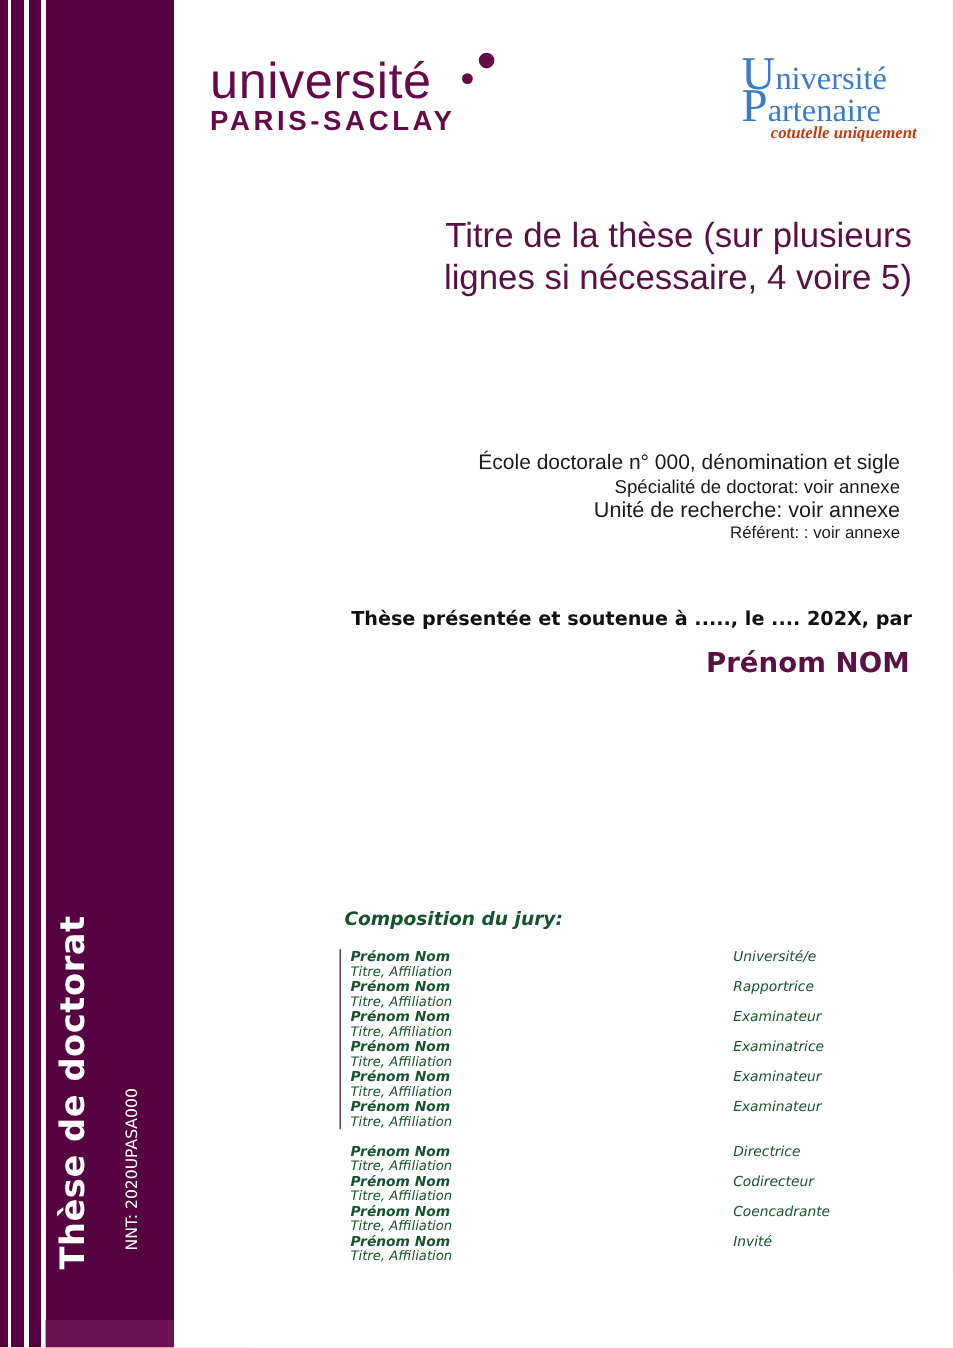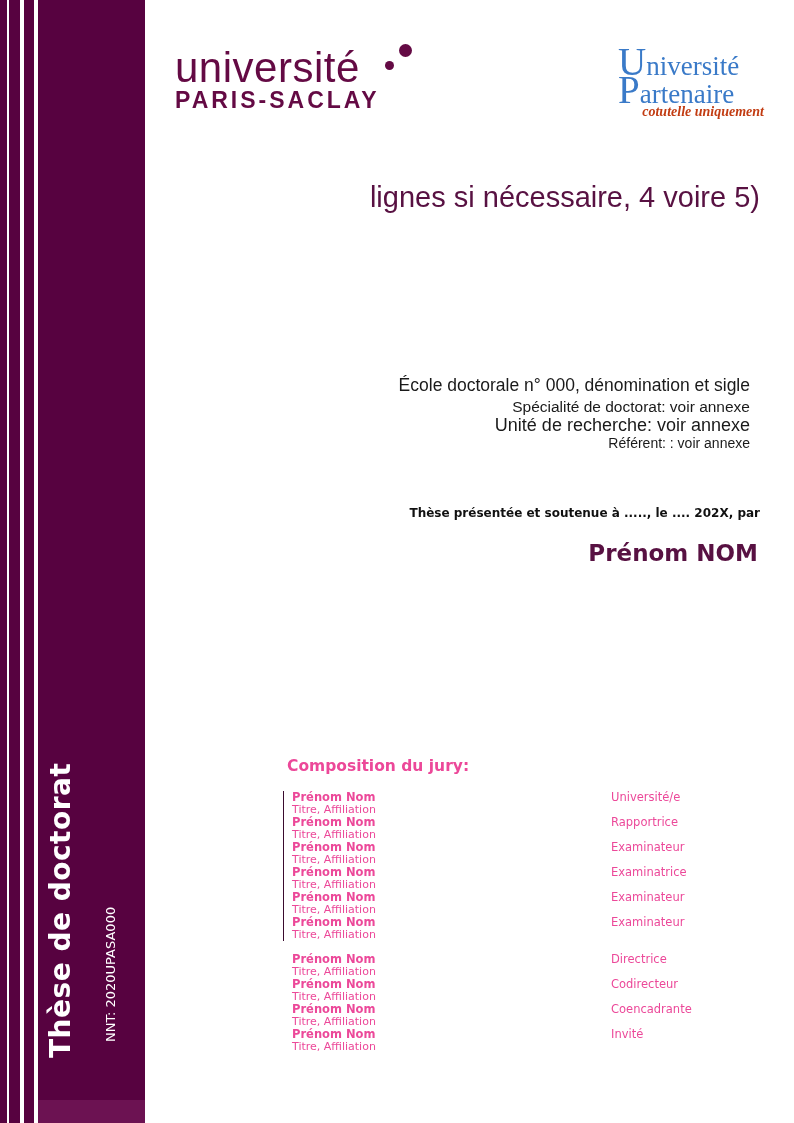--- a/index.html
+++ b/index.html
@@ -45,27 +45,27 @@
   .thesis-title{position:absolute;right:34px;top:180px;text-align:right;
     font-family:"Liberation Sans",sans-serif;font-size:29px;line-height:35px;color:var(--title-maroon);}
   .subtitle{position:absolute;right:34px;top:304px;font-weight:bold;font-size:16px;color:#111;
     font-family:"DejaVu Sans",sans-serif;white-space:nowrap;}
   .school-block{position:absolute;right:44px;top:374px;text-align:right;color:#1a1a1a;
     font-family:"Liberation Sans",sans-serif;}
   .school-l1{font-size:17.5px;line-height:23px;}
   .school-l2{font-size:15.5px;line-height:19px;}
   .school-l3{font-size:18px;line-height:18px;}
   .school-l4{font-size:14px;line-height:18px;}
-  .defense-line{position:absolute;right:34px;top:506px;font-weight:bold;font-size:12px;color:#111;
+  .defense-line{position:absolute;right:34px;top:506px;font-weight:bold;font-size:16px;color:#111;
     font-family:"DejaVu Sans",sans-serif;white-space:nowrap;}
   .author{position:absolute;right:36px;top:540px;font-weight:bold;font-size:23px;color:var(--title-maroon);
     font-family:"DejaVu Sans",sans-serif;}
 
   
-  .jury{position:absolute;left:287px;top:757px;width:480px;color:#ec4899;}
+  .jury{position:absolute;left:287px;top:757px;width:480px;color:#14532d;font-style:italic;}
   .jury-heading{font-weight:bold;font-size:15.5px;margin-bottom:16px;font-family:"DejaVu Sans",sans-serif;}
   .jury-group{position:relative;padding-left:8px;margin-left:-4px;border-left:1.5px solid #3a0b2e;}
   .jury-group.no-border{border-left-color:transparent;margin-top:12px;}
   .jury-member{position:relative;height:25px;}
   .jury-name{font-weight:bold;font-size:11.5px;line-height:12.5px;}
   .jury-affil{font-size:11px;line-height:12.5px;}
   .jury-role{position:absolute;left:319px;top:0;font-size:11.5px;line-height:13px;white-space:nowrap;}
 </style>
 </head>
 <body>
@@ -85,20 +85,21 @@
     <span class="dot dot-big"></span>
   </div>
 
   <div class="partner-logo">
     <div class="pl-line">Université</div>
     <div class="pl-line pl-line2">Partenaire</div>
     <div class="pl-note">cotutelle uniquement</div>
   </div>
 
   <div class="thesis-title">
+    <div>Titre de la thèse (sur plusieurs</div>
     <div>lignes si nécessaire, 4 voire 5)</div>
   </div>
 
 
   <div class="school-block">
     <div class="school-l1">École doctorale n° 000, dénomination et sigle</div>
     <div class="school-l2">Spécialité de doctorat: voir annexe</div>
     <div class="school-l3">Unité de recherche: voir annexe</div>
     <div class="school-l4">Référent: : voir annexe</div>
   </div>

